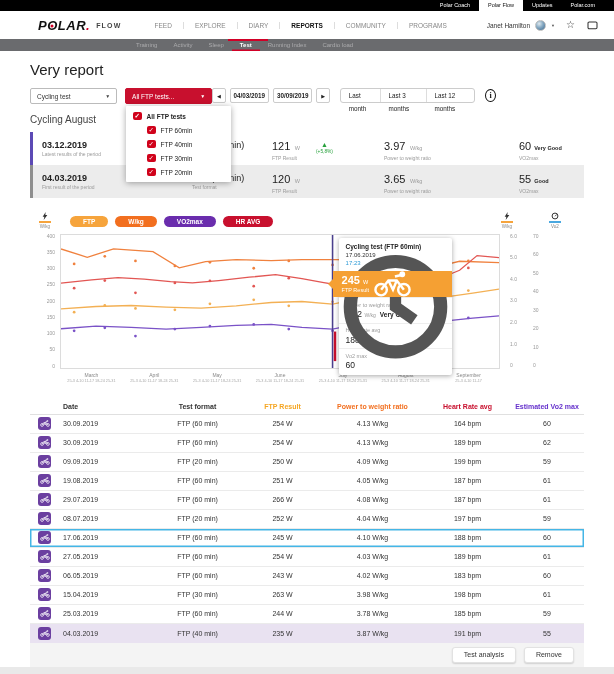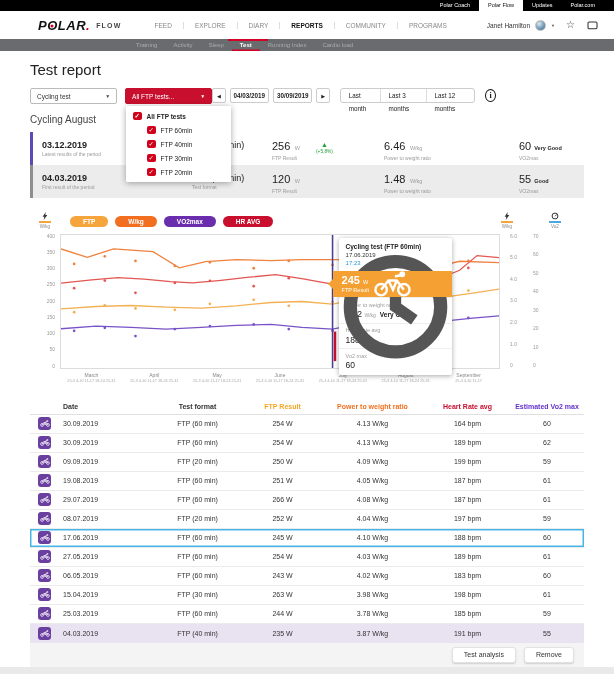--- a/index.html
+++ b/index.html
@@ -173,21 +173,21 @@
     <span class="reports-line"></span>
     <span class="sub-item">Training</span>
     <span class="sub-item">Activity</span>
     <span class="sub-item">Sleep</span>
     <span class="sub-item active">Test</span>
     <span class="sub-item">Running Index</span>
     <span class="sub-item">Cardio load</span>
   </div>
 
   <div class="content">
-    <div class="page-title">Test report</div>
+    <div class="page-title">Very report</div>
 
     <div class="filter-row">
       <div class="select">
         <span>Cycling test</span>
         <span class="caret">▼</span>
       </div>
       <div class="select red">
         <span>All FTP tests...</span>
         <span class="caret">▼</span>
         <div class="dropdown" id="dd-panel">
@@ -233,30 +233,30 @@
       <div>
         <div class="sum-date">03.12.2019</div>
         <div class="sum-cap">Latest results of the period</div>
       </div>
       <div>
         <div class="sum-val" style="font-size:9px">FTP (60 min)</div>
         <div class="sum-cap">Test format</div>
       </div>
       <div class="ftp-cell">
         <div>
-          <div><span class="sum-val">256</span> <span class="sum-unit">W</span></div>
+          <div><span class="sum-val">121</span> <span class="sum-unit">W</span></div>
           <div class="sum-cap">FTP Result</div>
         </div>
         <div class="delta">
           <span class="tri">▲</span>
           <span class="pct">(+5,8%)</span>
         </div>
       </div>
       <div>
-        <div><span class="sum-val">6.46</span> <span class="sum-unit">W/kg</span></div>
+        <div><span class="sum-val">3.97</span> <span class="sum-unit">W/kg</span></div>
         <div class="sum-cap">Power to weight ratio</div>
       </div>
       <div>
         <div><span class="sum-val">60</span><span class="sum-rating">Very Good</span></div>
         <div class="sum-cap">VO2max</div>
       </div>
     </div>
 
     <div class="sum-row second">
       <div>
@@ -265,21 +265,21 @@
       </div>
       <div>
         <div class="sum-val" style="font-size:9px">FTP (60 min)</div>
         <div class="sum-cap">Test format</div>
       </div>
       <div>
         <div><span class="sum-val">120</span> <span class="sum-unit">W</span></div>
         <div class="sum-cap">FTP Result</div>
       </div>
       <div>
-        <div><span class="sum-val">1.48</span> <span class="sum-unit">W/kg</span></div>
+        <div><span class="sum-val">3.65</span> <span class="sum-unit">W/kg</span></div>
         <div class="sum-cap">Power to weight ratio</div>
       </div>
       <div>
         <div><span class="sum-val">55</span><span class="sum-rating">Good</span></div>
         <div class="sum-cap">VO2max</div>
       </div>
     </div>
 
     <div class="legend-row">
       <div class="mini-axis">

